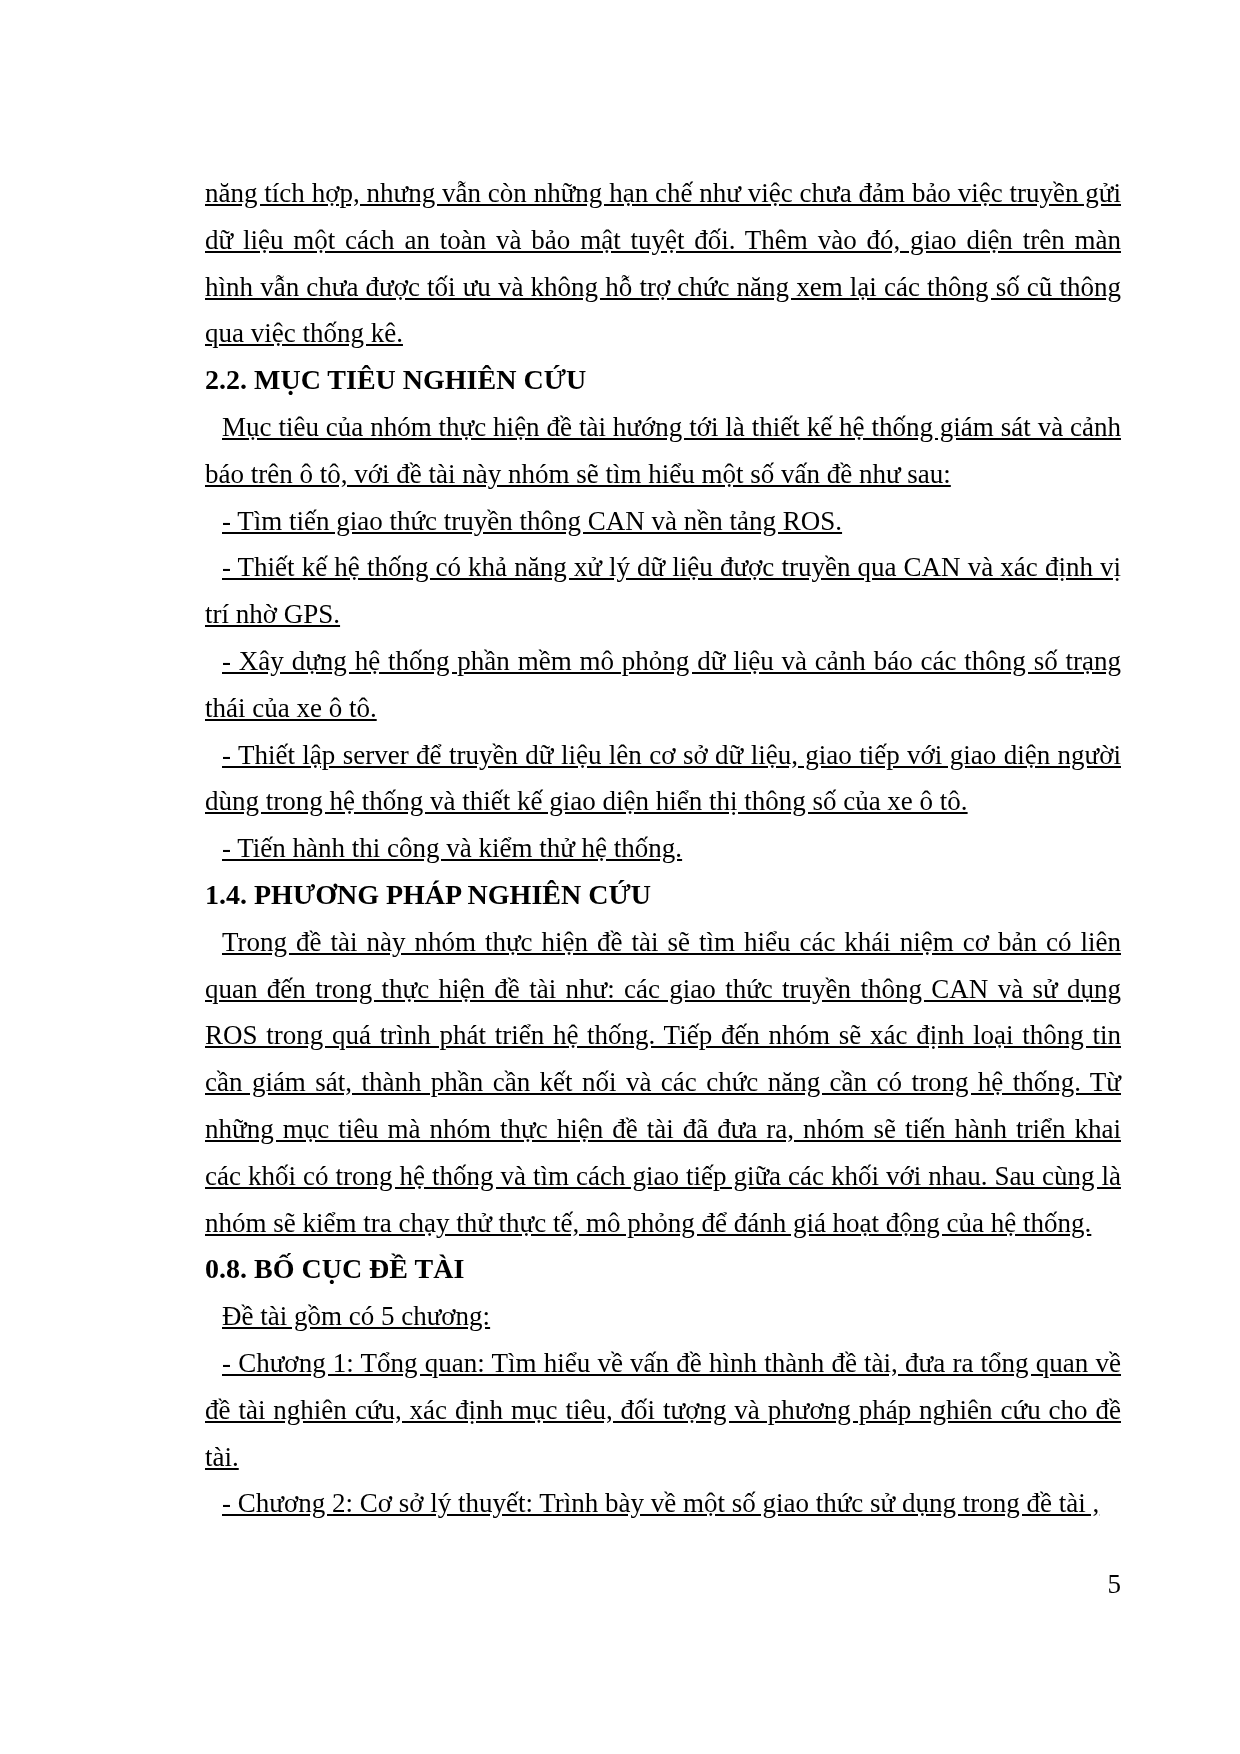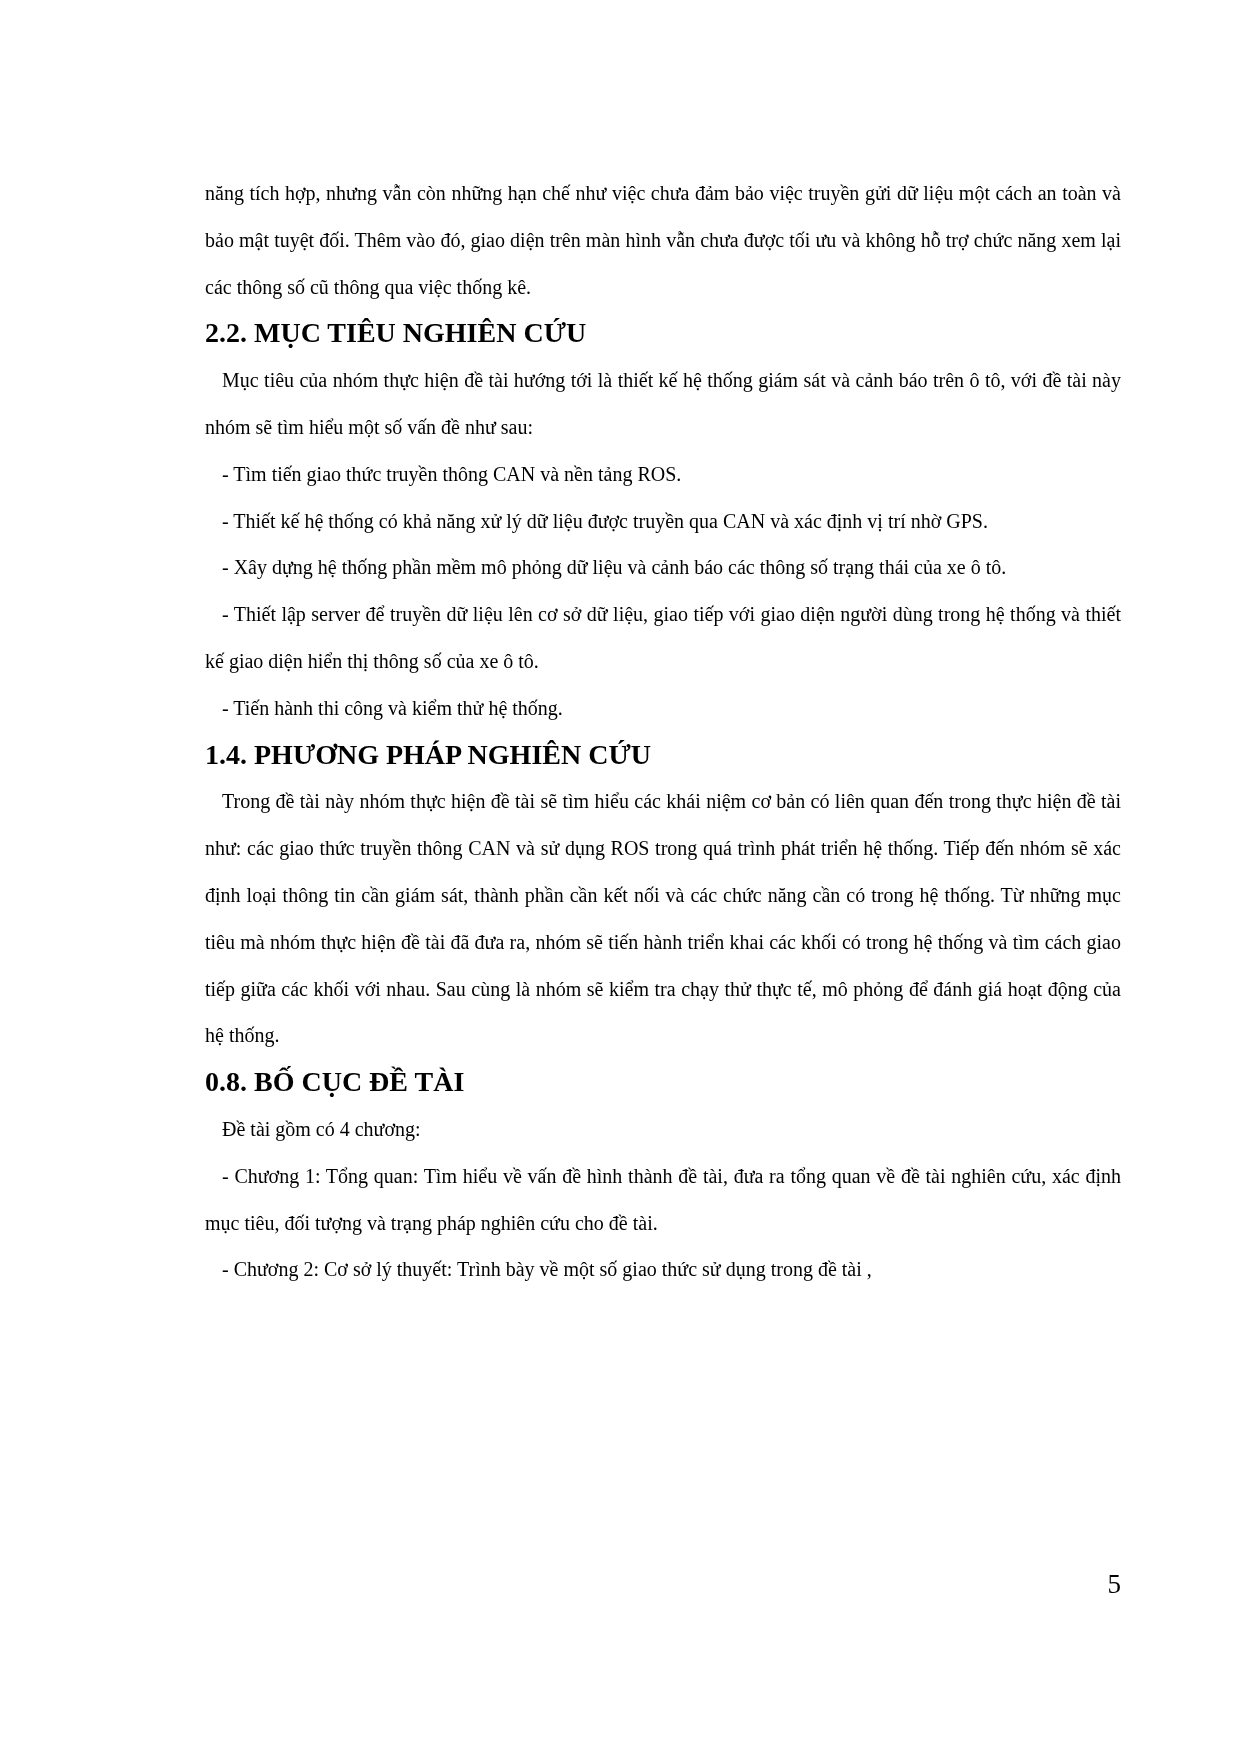--- a/index.html
+++ b/index.html
@@ -17,23 +17,24 @@
     color: #000000;
   }
   .content {
     position: absolute;
     left: 205px;
     top: 170px;
     width: 916px;
   }
   .content p {
     margin: 0;
-    font-size: 20px;
+    font-size: 27px;
     line-height: 46.8px;
     text-align: justify;
+    text-decoration: underline;
   }
   .content p.body,
   .content p.bullet {
     text-indent: 17px;
   }
   .content p.no-indent {
     text-indent: 0;
   }
   .content h2 {
     margin: 0;
@@ -61,18 +62,18 @@
     <h2>2.2. MỤC TIÊU NGHIÊN CỨU</h2>
     <p class="body">Mục tiêu của nhóm thực hiện đề tài hướng tới là thiết kế hệ thống giám sát và cảnh báo trên ô tô, với đề tài này nhóm sẽ tìm hiểu một số vấn đề như sau:</p>
     <p class="bullet">- Tìm tiến giao thức truyền thông CAN và nền tảng ROS.</p>
     <p class="bullet">- Thiết kế hệ thống có khả năng xử lý dữ liệu được truyền qua CAN và xác định vị trí nhờ GPS.</p>
     <p class="bullet">- Xây dựng hệ thống phần mềm mô phỏng dữ liệu và cảnh báo các thông số trạng thái của xe ô tô.</p>
     <p class="bullet">- Thiết lập server để truyền dữ liệu lên cơ sở dữ liệu, giao tiếp với giao diện người dùng trong hệ thống và thiết kế giao diện hiển thị thông số của xe ô tô.</p>
     <p class="bullet">- Tiến hành thi công và kiểm thử hệ thống.</p>
     <h2>1.4. PHƯƠNG PHÁP NGHIÊN CỨU</h2>
     <p class="body">Trong đề tài này nhóm thực hiện đề tài sẽ tìm hiểu các khái niệm cơ bản có liên quan đến trong thực hiện đề tài như: các giao thức truyền thông CAN và sử dụng ROS trong quá trình phát triển hệ thống. Tiếp đến nhóm sẽ xác định loại thông tin cần giám sát, thành phần cần kết nối và các chức năng cần có trong hệ thống. Từ những mục tiêu mà nhóm thực hiện đề tài đã đưa ra, nhóm sẽ tiến hành triển khai các khối có trong hệ thống và tìm cách giao tiếp giữa các khối với nhau. Sau cùng là nhóm sẽ kiểm tra chạy thử thực tế, mô phỏng để đánh giá hoạt động của hệ thống.</p>
     <h2>0.8. BỐ CỤC ĐỀ TÀI</h2>
-    <p class="body">Đề tài gồm có 4 chương:</p>
-    <p class="bullet">- Chương 1: Tổng quan: Tìm hiểu về vấn đề hình thành đề tài, đưa ra tổng quan về đề tài nghiên cứu, xác định mục tiêu, đối tượng và trạng pháp nghiên cứu cho đề tài.</p>
+    <p class="body">Đề tài gồm có 5 chương:</p>
+    <p class="bullet">- Chương 1: Tổng quan: Tìm hiểu về vấn đề hình thành đề tài, đưa ra tổng quan về đề tài nghiên cứu, xác định mục tiêu, đối tượng và phương pháp nghiên cứu cho đề tài.</p>
     <p class="bullet">- Chương 2: Cơ sở lý thuyết: Trình bày về một số giao thức sử dụng trong đề tài ,</p>
   </div>
   <div class="page-number">5</div>
 </div>
 
 </body></html>

